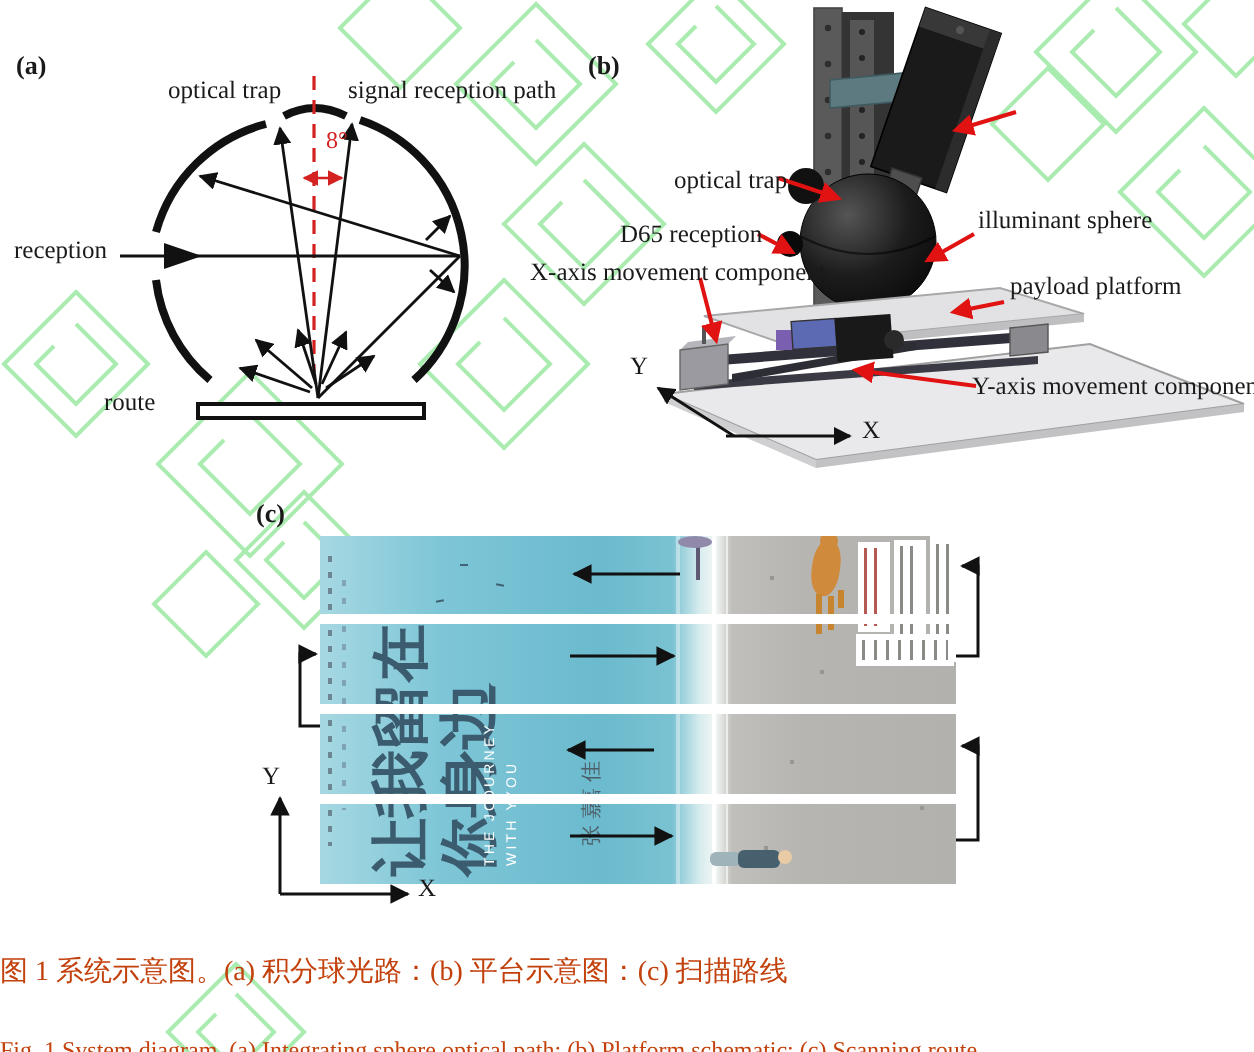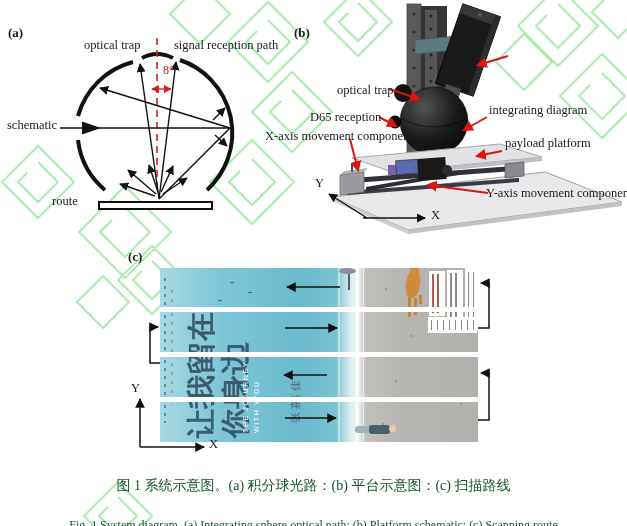--- a/index.html
+++ b/index.html
@@ -19,21 +19,21 @@
      #d8ecee 190px,#f2f7f3 198px,#c0bfbb 206px,#b6b5b1 240px,#b2b1ad 318px);}
   .ph-el{position:absolute;}
   .ph-title{left:25px;top:155px;width:120px;transform:rotate(-90deg);transform-origin:0 0;
      font-size:29px;line-height:1.16;font-weight:700;color:#3b5c6e;letter-spacing:0px;}
   .ph-title span{display:block;}
   .ph-sub{left:80px;top:150px;width:108px;transform:rotate(-90deg);transform-origin:0 0;
      font-size:7px;line-height:1.6;letter-spacing:1.6px;color:#ffffff;font-family:"Liberation Sans",sans-serif;}
   .ph-sub span{display:block;}
   .ph-author{left:129px;top:140px;width:60px;transform:rotate(-90deg);transform-origin:0 0;
      font-size:10.5px;letter-spacing:3px;color:#4c5e66;}
-  .caption{position:absolute;left:0;width:627px;text-align:center;color:#14532d;z-index:3;}
+  .caption{position:absolute;left:0;width:627px;color:#c2410c;z-index:3;}
   .cap-zh{top:477px;font-size:14px;}
   .cap-en{top:482px;font-size:12px;margin-top:36px;}
 </style>
 </head>
 <body>
 
 <div id="page">
 
   <svg id="wm" width="627" height="526" fill="none" stroke="#95e79d" stroke-width="2" opacity="0.8">
     <g>
@@ -307,28 +307,28 @@
       <polyline points="160,363 150,363 150,327 158,327" marker-end="url(#ab)"></polyline>
       <line x1="140" y1="447" x2="140" y2="399" marker-end="url(#ab)"></line>
       <line x1="140" y1="447" x2="204" y2="447" marker-end="url(#ab)"></line>
     </g>
   </svg>
 
   <span class="lab panel-letter" style="left:8px;top:26px;z-index:3">(a)</span>
   <span class="lab" style="left:84px;top:39px;z-index:3">optical trap</span>
   <span class="lab" style="left:174px;top:39px;z-index:3">signal reception path</span>
   <span class="lab red" style="left:163px;top:64px;font-size:12px;z-index:3">8°</span>
-  <span class="lab" style="left:7px;top:119px;z-index:3">schematic</span>
+  <span class="lab" style="left:7px;top:119px;z-index:3">reception</span>
   <span class="lab" style="left:52px;top:195px;z-index:3">route</span>
 
   <span class="lab panel-letter" style="left:294px;top:26px;z-index:3">(b)</span>
   <span class="lab" style="left:337px;top:84px;z-index:3">optical trap</span>
   <span class="lab" style="left:310px;top:111px;z-index:3">D65 reception</span>
   <span class="lab" style="left:265px;top:130px;z-index:3">X-axis movement component</span>
-  <span class="lab" style="left:489px;top:104px;z-index:3">integrating diagram</span>
+  <span class="lab" style="left:489px;top:104px;z-index:3">illuminant sphere</span>
   <span class="lab" style="left:505px;top:137px;z-index:3">payload platform</span>
   <span class="lab" style="left:486px;top:187px;z-index:3">Y-axis movement component</span>
   <span class="lab" style="left:315px;top:177px;z-index:3">Y</span>
   <span class="lab" style="left:431px;top:209px;z-index:3">X</span>
 
   <span class="lab panel-letter" style="left:128px;top:250px;z-index:3">(c)</span>
   <span class="lab" style="left:131px;top:382px;z-index:3">Y</span>
   <span class="lab" style="left:209px;top:438px;z-index:3">X</span>
 
   <div class="caption cap-zh">图 1  系统示意图。(a) 积分球光路：(b) 平台示意图：(c) 扫描路线</div>

